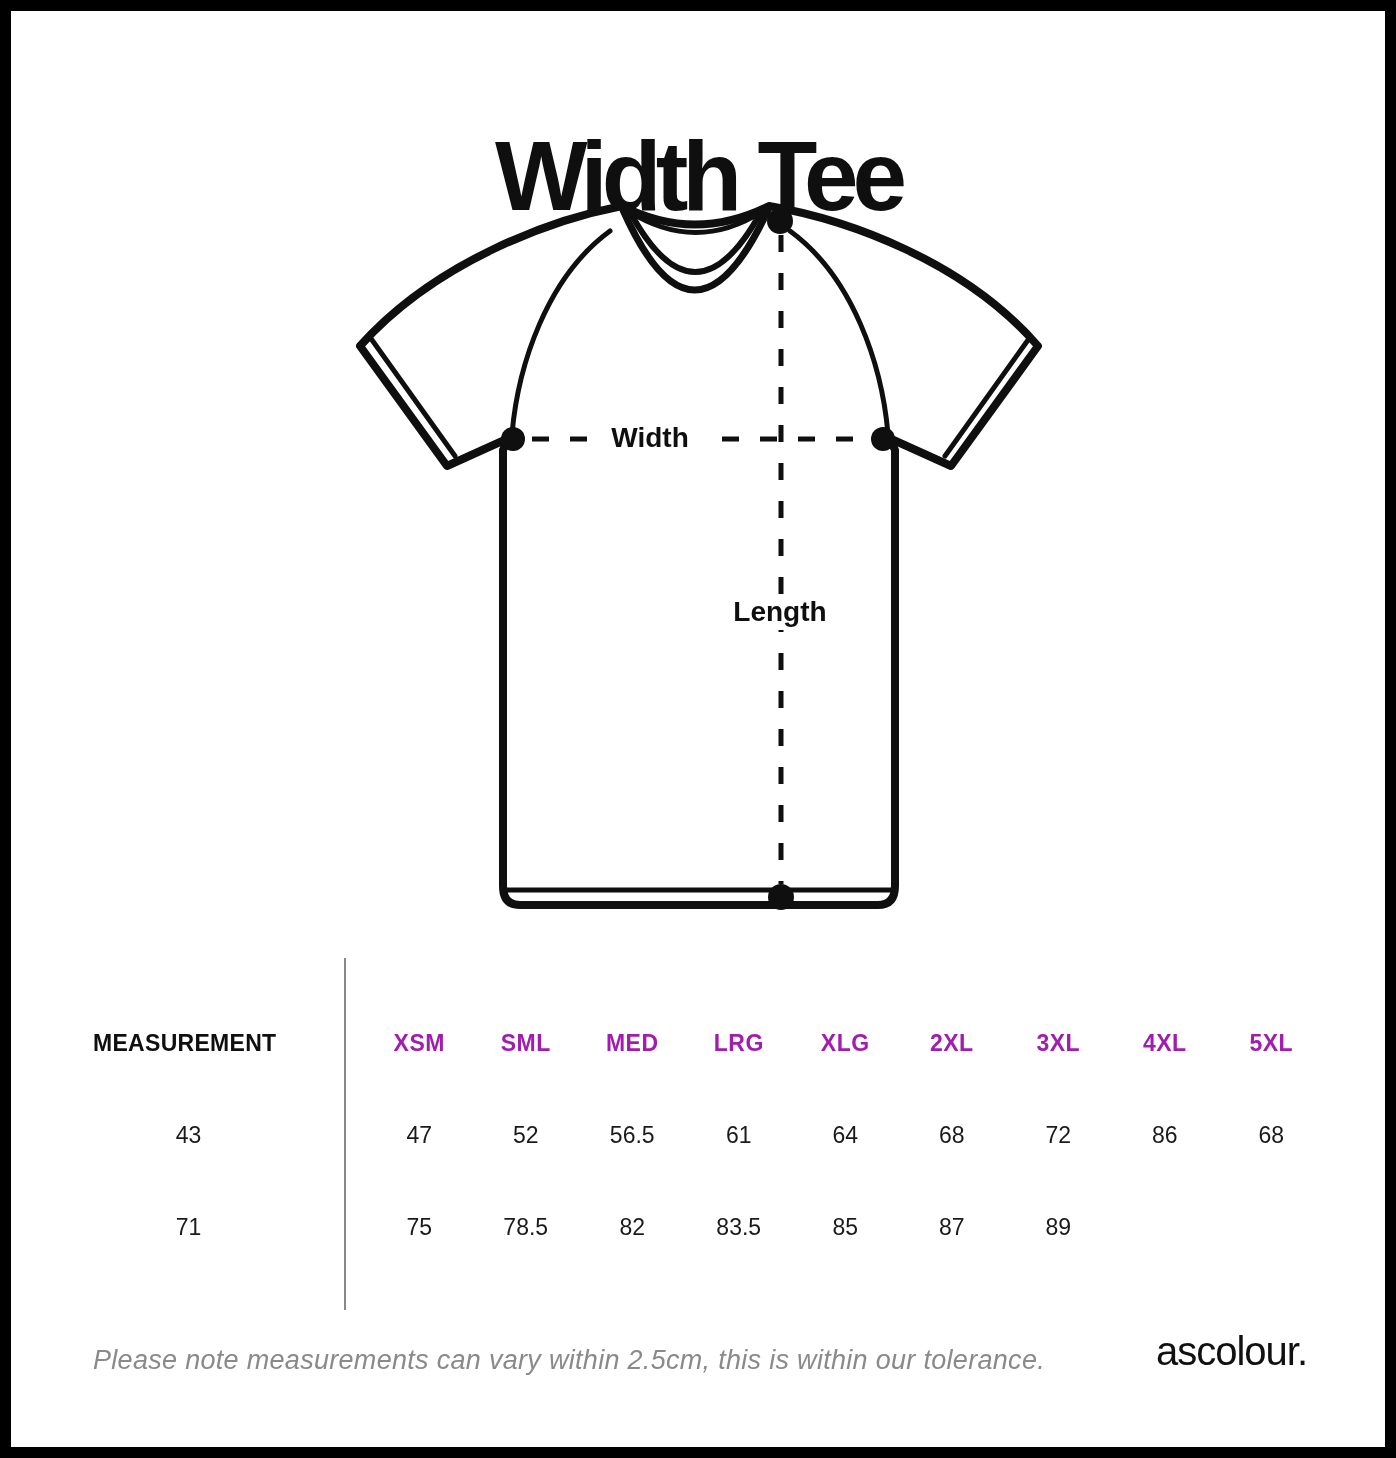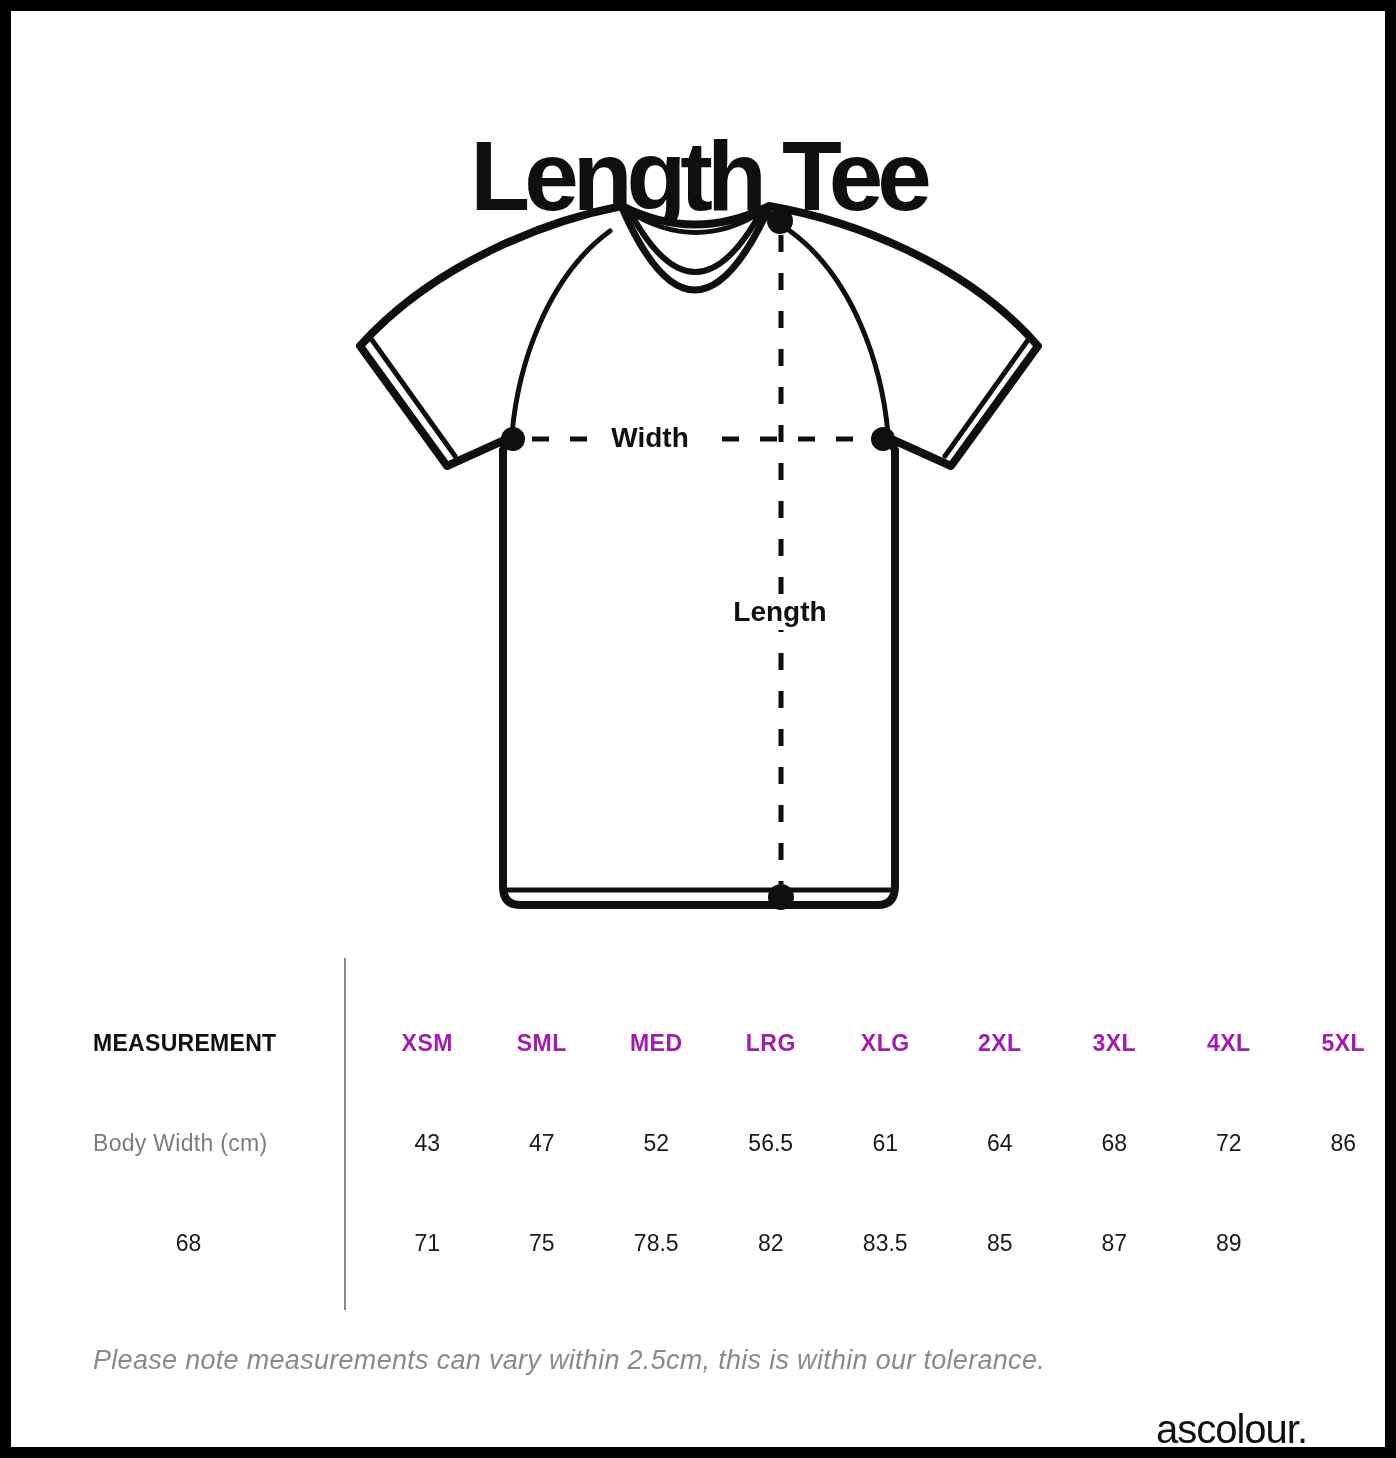--- a/index.html
+++ b/index.html
@@ -31,43 +31,42 @@
     position:absolute;left:333px;top:947px;width:2px;height:352px;
     background:#888888;
   }
   .size-grid{
     position:absolute;left:0;top:986px;
     display:grid;
     grid-template-columns:355px repeat(9,106.5px);
     grid-auto-rows:92px;
     align-items:center;
     width:1223px;
-    gap:8px;
   }
   .size-grid .cell{text-align:center;font-size:23px;color:#1a1a1a;}
   .size-grid .head{font-weight:bold;color:#a21caf;letter-spacing:0.5px;}
   .size-grid .rowlabel{
     text-align:left;padding-left:82px;color:#7d7d7d;font-weight:normal;
     font-size:23px;letter-spacing:0.3px;
   }
   .tolerance-note{
     position:absolute;left:82px;top:1334px;
     font-size:27px;font-style:italic;color:#8a8a8a;letter-spacing:0.3px;
   }
   .brand-logo{
-    position:absolute;right:78px;top:1396px;
+    position:absolute;right:78px;top:1318px;
     font-size:40px;font-weight:normal;letter-spacing:-1px;color:#111111;
   }
 </style>
 </head>
 <body>
 
 <div class="page">
 
-  <h1 class="title">Length Tee</h1>
+  <h1 class="title">Width Tee</h1>
 
   <svg class="shirt-svg" viewBox="340 185 720 740" xmlns="http://www.w3.org/2000/svg">
 
     <path d="M 622 206
          Q 695 243 769 206
          C 850 220 965 262 1038 346
          L 951 466
          L 889 438
          L 895 450
          L 895 886
@@ -113,21 +112,20 @@
     <div class="cell head">XSM</div>
     <div class="cell head">SML</div>
     <div class="cell head">MED</div>
     <div class="cell head">LRG</div>
     <div class="cell head">XLG</div>
     <div class="cell head">2XL</div>
     <div class="cell head">3XL</div>
     <div class="cell head">4XL</div>
     <div class="cell head">5XL</div>
 
-    <div class="cell rowlabel">Body Width (cm)</div>
     <div class="cell">43</div>
     <div class="cell">47</div>
     <div class="cell">52</div>
     <div class="cell">56.5</div>
     <div class="cell">61</div>
     <div class="cell">64</div>
     <div class="cell">68</div>
     <div class="cell">72</div>
     <div class="cell">86</div>
 

